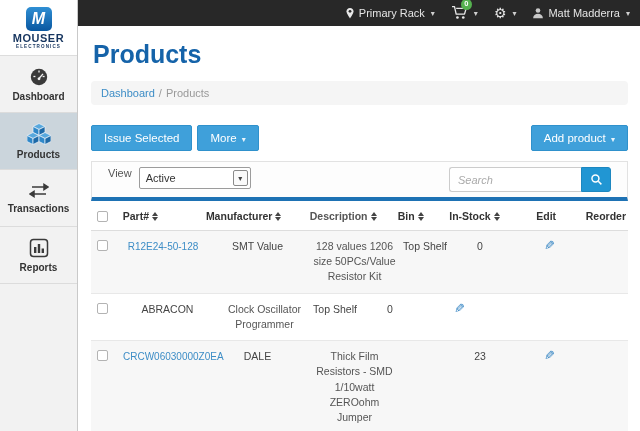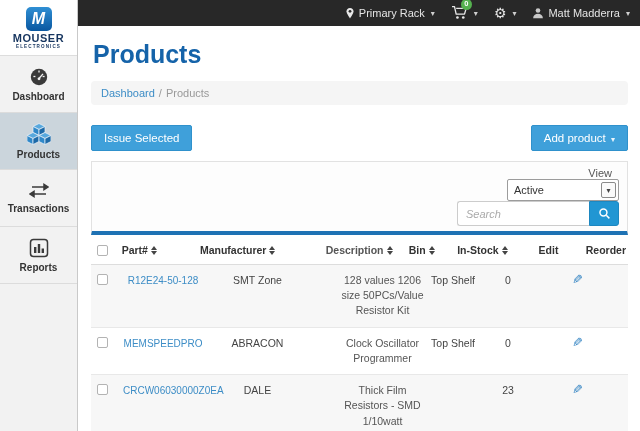--- a/index.html
+++ b/index.html
@@ -43,21 +43,21 @@
   .crumb-sep { margin:0 4px; color:#999; }
 
   .toolbar { display:flex; align-items:center; margin-bottom:10px; }
   .btn { background:#3fa0da; border:1px solid #2f91cc; color:#fff; font-size:11.5px;
     padding:6px 12px; border-radius:2px; cursor:pointer; font-family:inherit; }
   .btn + .btn { margin-left:5px; }
   .btn .caret { color:#eaf4fb; }
   .spacer { flex:1; }
 
   .filterbar { border:1px solid #e2e2e2; border-bottom:4px solid #1e72b4; background:#fdfdfd;
-    display:flex; align-items:flex-end; padding:5px 8px;flex-direction:column; }
+    display:flex; align-items:flex-start; padding:5px 16px; }
   .view-label { font-size:11px; color:#555; margin-right:7px; }
   .select { width:112px; height:22px; background:#fff; border:1px solid #9c9c9c; border-radius:2px;
     display:flex; align-items:center; justify-content:space-between; padding:0 2px 0 6px;
     font-size:11px; color:#333; cursor:pointer; }
   .sel-arrow { width:15px; height:16px; border:1px solid #8a8a8a; border-radius:2px; font-size:8px;
     color:#444; display:flex; align-items:center; justify-content:center; background:#fafafa; }
   .search-group { display:flex; }
   .search-input { width:132px; height:25px; border:1px solid #ccc; border-right:none;
     border-radius:3px 0 0 3px; padding:0 8px; font-size:11px; color:#333; font-family:inherit; }
   .search-input::placeholder { color:#aaa; font-style:italic; }
@@ -68,21 +68,21 @@
   .table { font-size:10.5px; color:#444; }
   .thead { display:flex; align-items:center; padding:9px 0 8px 0; border-bottom:1px solid #ddd;
     font-weight:bold; color:#333; }
   .trow { display:flex; border-bottom:1px solid #e8e8e8; }
   .trow.stripe { background:#f7f7f7; }
   .cell { padding:8px 4px 8px 0; line-height:1.45;text-align:center; }
   .col-cb { width:26px; padding-left:6px; display:flex; align-items:flex-start; padding-top:9px; }
   .thead .col-cb { padding-top:0; align-items:center; }
   .col-part { width:90px;padding-left:6px; }
   .col-mfr { width:105px; }
-  .col-desc { width:89px; color:#555;margin-left:28px; }
+  .col-desc { width:89px; color:#555; }
   .col-bin { width:52px; }
   .col-stock { width:58px; }
   .col-edit { width:80px; text-align:center; }
   .col-reorder { flex:1; text-align:right; padding-right:2px; }
   .checkbox { width:11px; height:11px; border:1px solid #b3b3b3; border-radius:2px; background:#fff;
     display:inline-block; cursor:pointer; }
   .part-link { color:#3d8dc6; text-decoration:none; font-size:10px; white-space:nowrap; cursor:pointer; }
   .hcell { display:flex; align-items:center; gap:3px; }
   .hcell.col-edit { justify-content:center; }
   .hcell.col-reorder { justify-content:flex-end; }
@@ -196,20 +196,21 @@
 
   <main class="content">
     <h1 class="page-title">Products</h1>
 
     <div class="breadcrumb">
       <a>Dashboard</a><span class="crumb-sep">/</span><span>Products</span>
     </div>
 
     <div class="toolbar">
       <button class="btn"><span>Issue Selected</span></button>
+      <button class="btn"><span>More</span> <span class="caret">▾</span></button>
       <div class="spacer"></div>
       <button class="btn"><span>Add product</span> <span class="caret">▾</span></button>
     </div>
 
     <div class="filterbar">
       <span class="view-label">View</span>
       <span class="select">
         <span>Active</span>
         <span class="sel-arrow">▾</span>
       </span>
@@ -280,33 +281,32 @@
     <span class="hlabel">Reorder</span>
 
   </span>
 </div>
       <div id="tbody">
   <div class="trow stripe">
     <span class="cell col-cb">
               <span class="checkbox"></span>
             </span>
     <span class="cell col-part"><a class="part-link">R12E24-50-128</a></span>
-    <span class="cell col-mfr">SMT Zone</span>
+    <span class="cell col-mfr">SMT Value</span>
     <span class="cell col-desc">128 values 1206 size 50PCs/Value Resistor Kit</span>
     <span class="cell col-bin">Top Shelf</span>
     <span class="cell col-stock">0</span>
     <span class="cell col-edit"><span class="pencil">✎</span></span>
     <span class="cell col-reorder"></span>
   </div>
 
   <div class="trow">
     <span class="cell col-cb">
               <span class="checkbox"></span>
             </span>
-    <span class="cell col-part"><a class="part-link">MEMSPEEDPRO</a></span>
     <span class="cell col-mfr">ABRACON</span>
     <span class="cell col-desc">Clock Oscillator Programmer</span>
     <span class="cell col-bin">Top Shelf</span>
     <span class="cell col-stock">0</span>
     <span class="cell col-edit"><span class="pencil">✎</span></span>
     <span class="cell col-reorder"></span>
   </div>
 
   <div class="trow stripe">
     <span class="cell col-cb">

